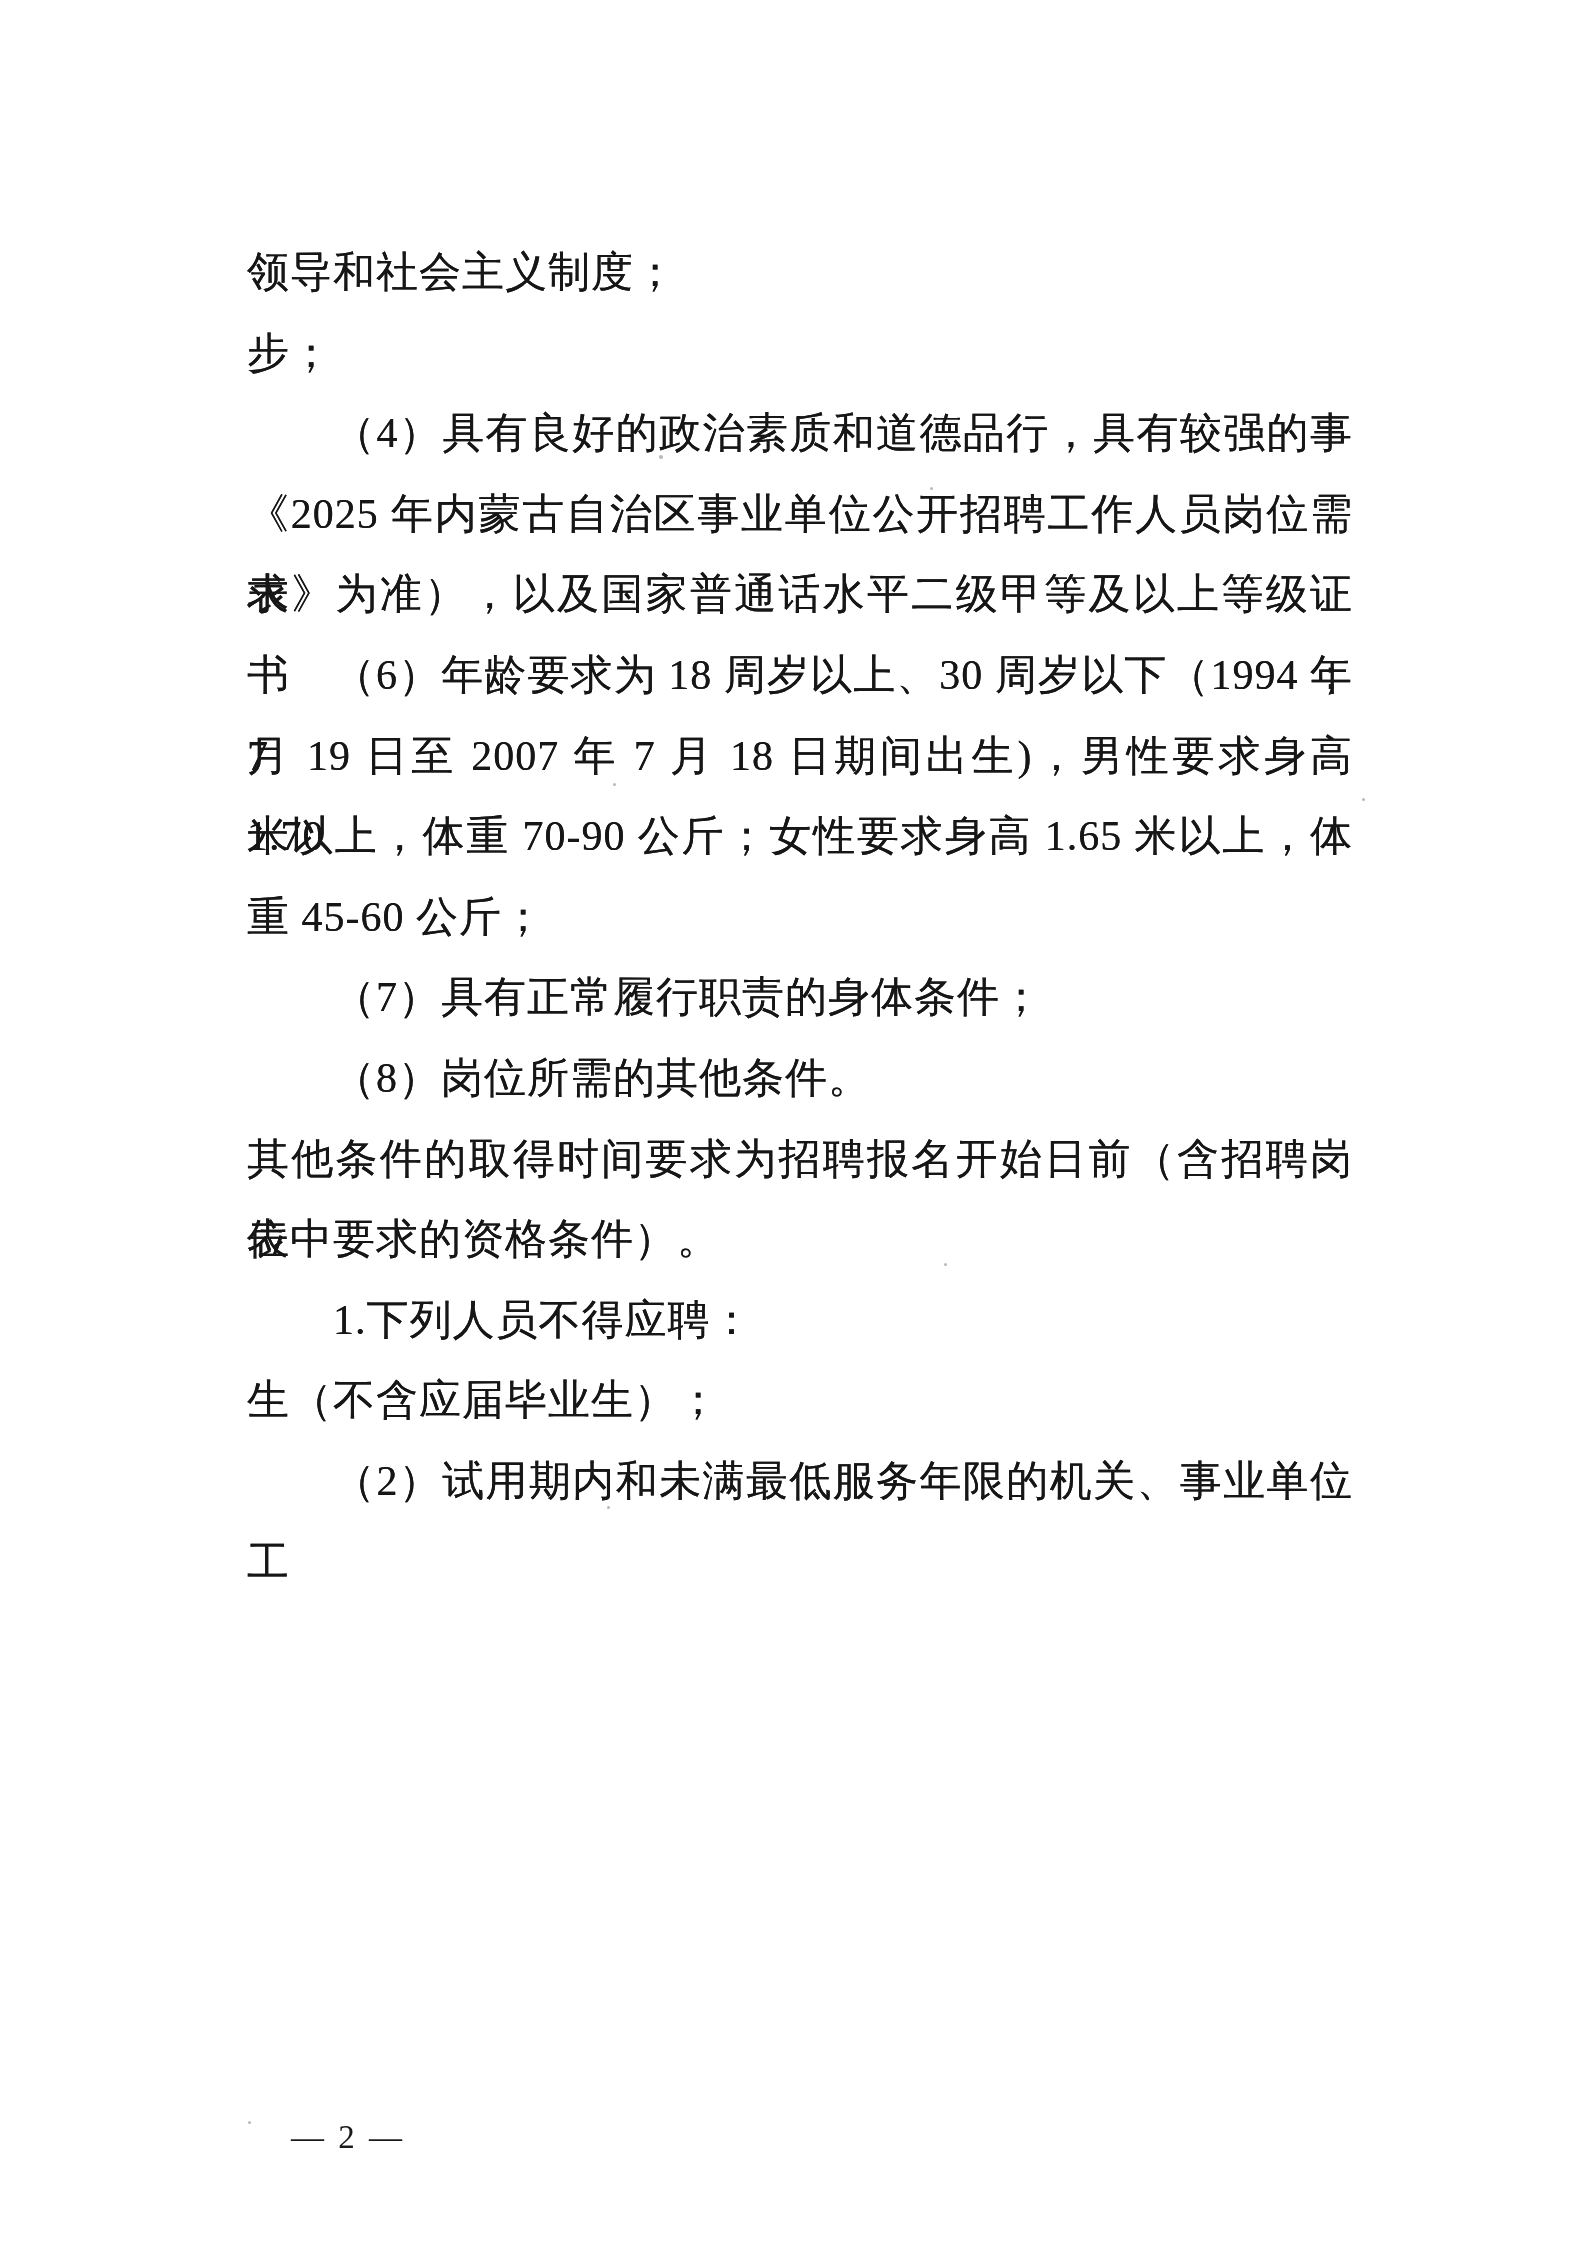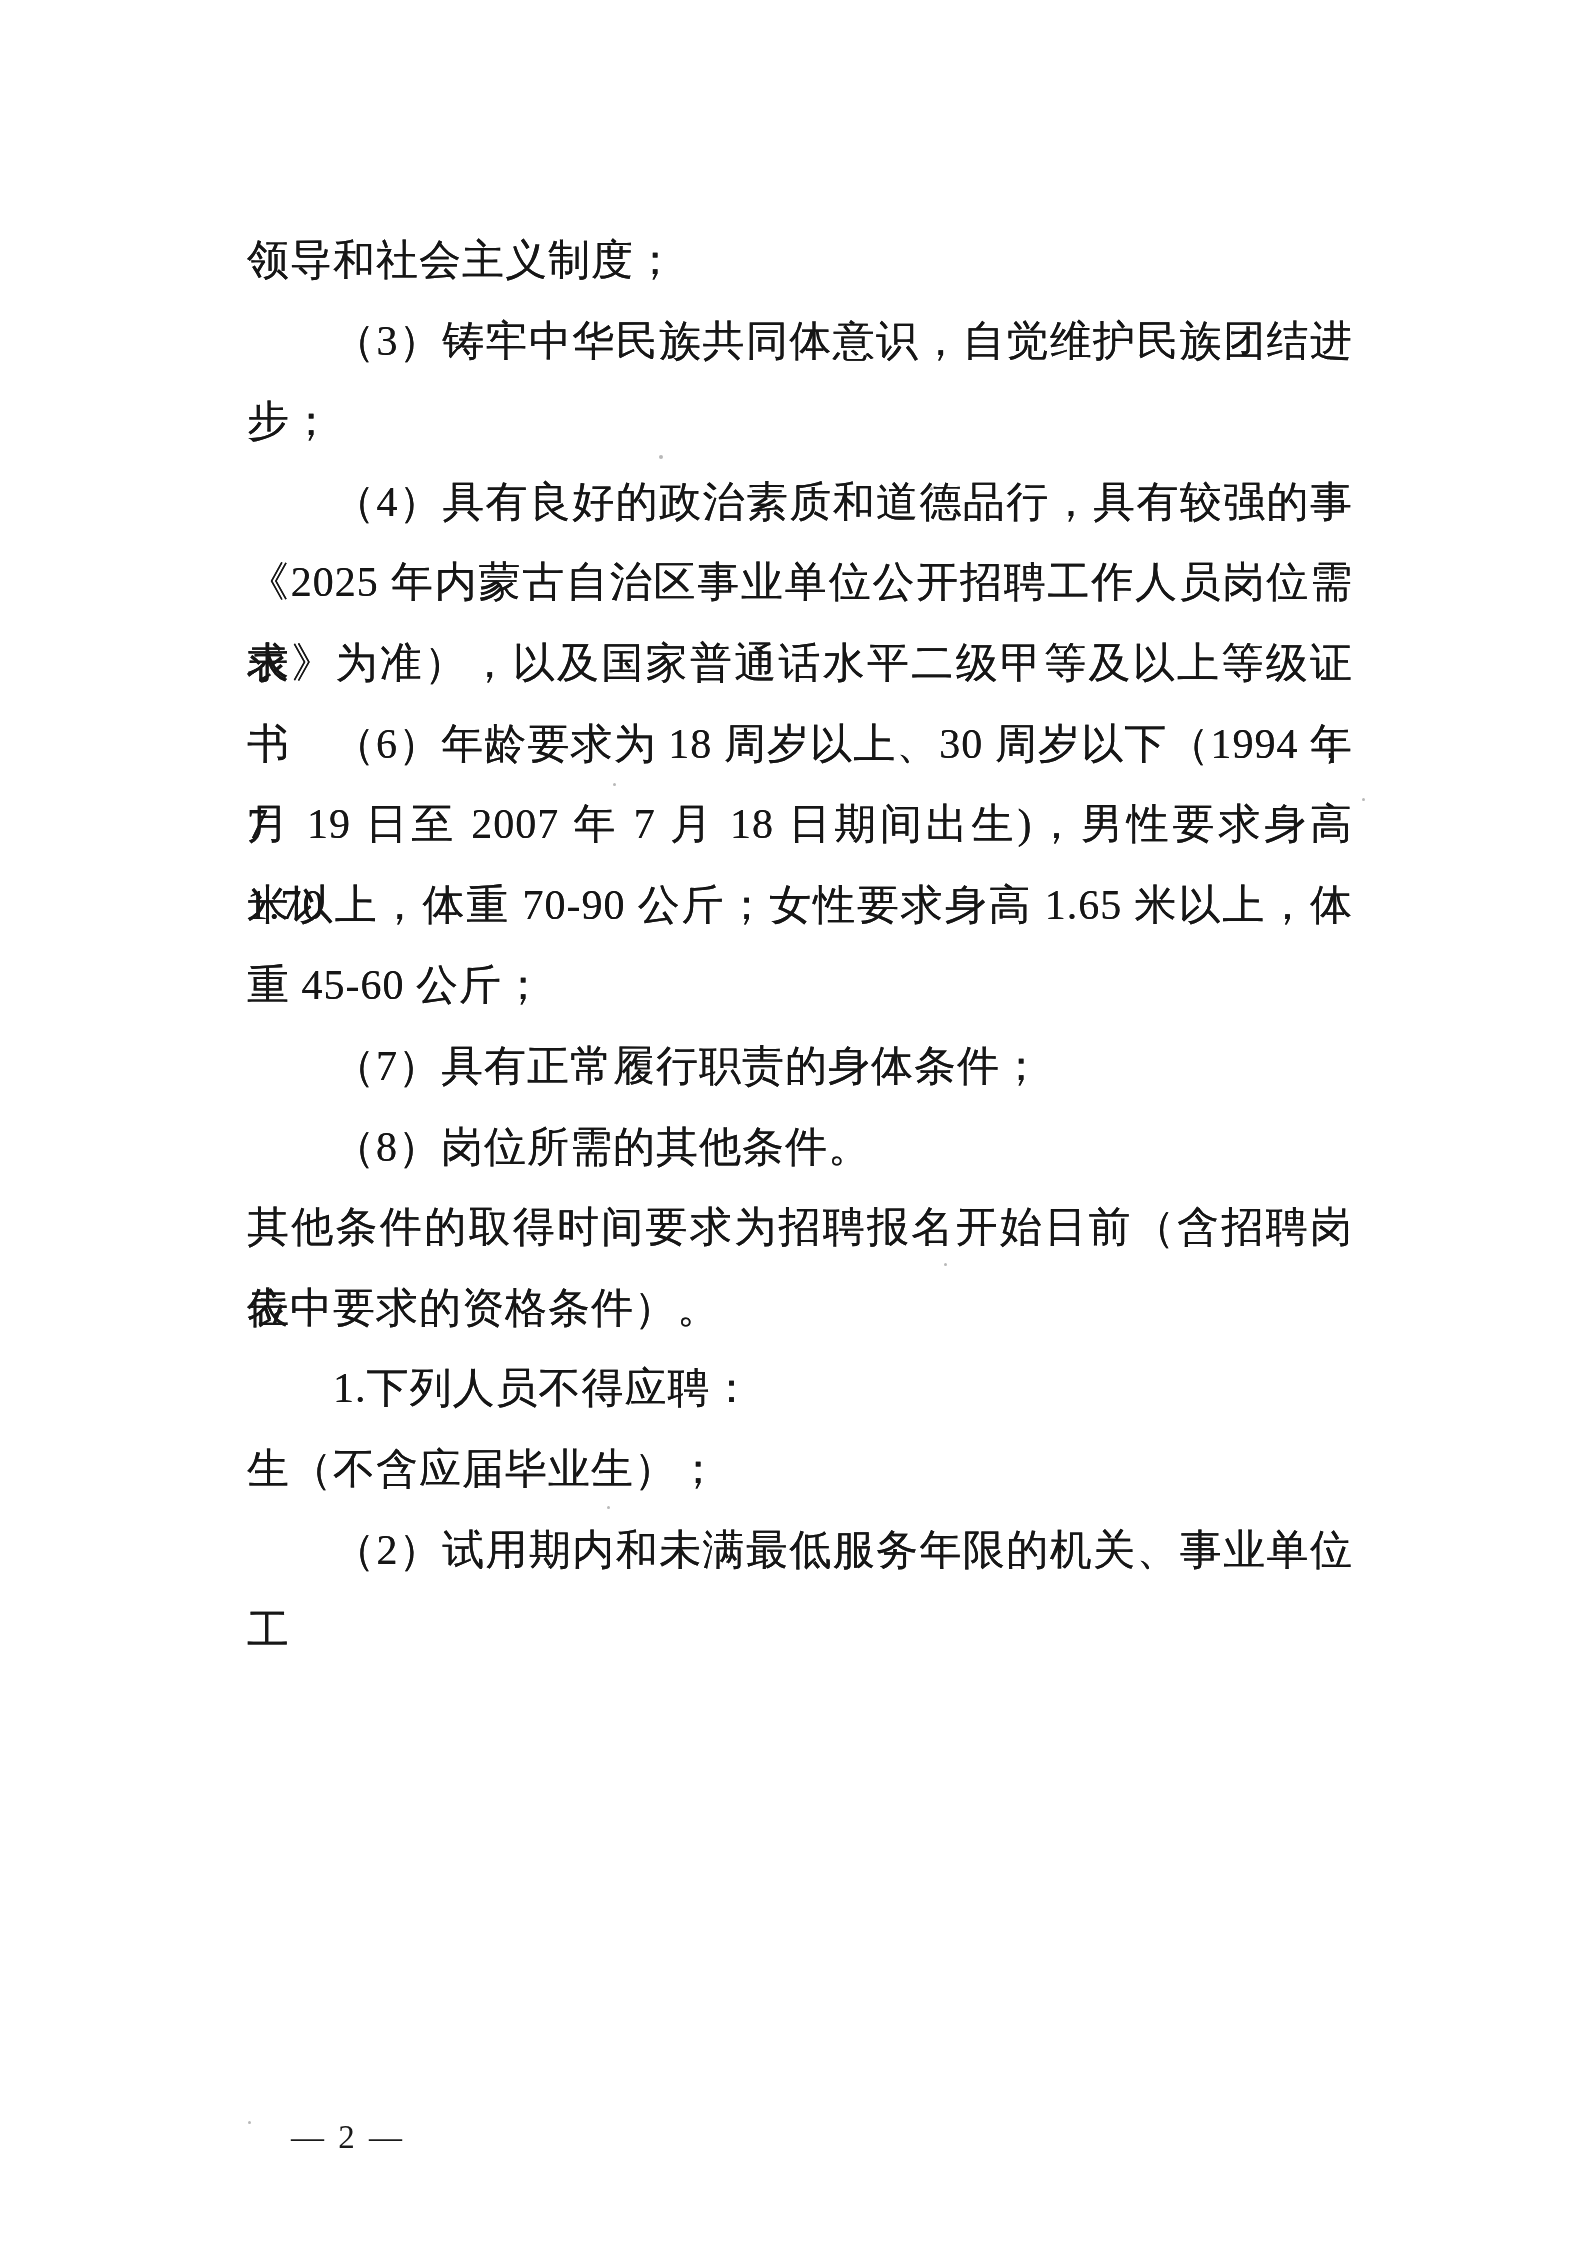--- a/index.html
+++ b/index.html
@@ -11,21 +11,21 @@
     position: relative;
     width: 1588px;
     height: 2245px;
     background: #ffffff;
     overflow: hidden;
     font-family: "Liberation Serif", "DejaVu Serif", serif;
   }
   .text-block {
     position: absolute;
     left: 247px;
-    top: 220px;
+    top: 232px;
     width: 1106px;
   }
   .line {
     height: 80.6px;
     line-height: 80.6px;
     font-size: 42px;
     color: #161616;
     white-space: nowrap;
     text-align: left;
     letter-spacing: 1px;
@@ -64,21 +64,20 @@
   .s5 { left: 607px; top: 1506px; width: 3px; height: 3px; }
   .s6 { left: 944px; top: 1263px; width: 3px; height: 3px; }
   .s7 { left: 248px; top: 2121px; width: 3px; height: 3px; }
 </style>
 </head>
 <body>
 
 <div class="page">
   <div class="text-block" id="line-container">
       <div class="line">领导和社会主义制度；</div>
-      <div class="line indent justify">（3）铸牢中华民族共同体意识，自觉维护民族团结进</div>
       <div class="line">步；</div>
       <div class="line indent justify">（4）具有良好的政治素质和道德品行，具有较强的事</div>
       <div class="line justify">《2025 年内蒙古自治区事业单位公开招聘工作人员岗位需求</div>
       <div class="line justify">表》为准），以及国家普通话水平二级甲等及以上等级证书；</div>
       <div class="line indent justify">（6）年龄要求为 18 周岁以上、30 周岁以下（1994 年 7</div>
       <div class="line justify">月 19 日至 2007 年 7 月 18 日期间出生)，男性要求身高 1.70</div>
       <div class="line justify">米以上，体重 70-90 公斤；女性要求身高 1.65 米以上，体</div>
       <div class="line">重 45-60 公斤；</div>
       <div class="line indent">（7）具有正常履行职责的身体条件；</div>
       <div class="line indent">（8）岗位所需的其他条件。</div>

